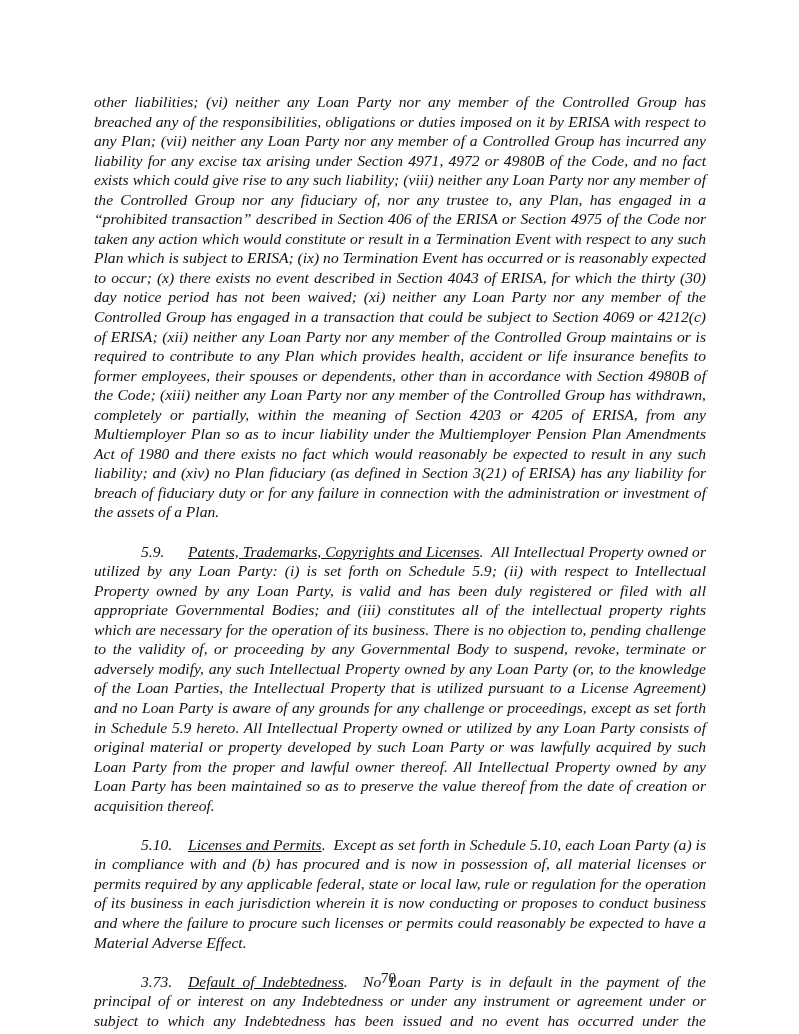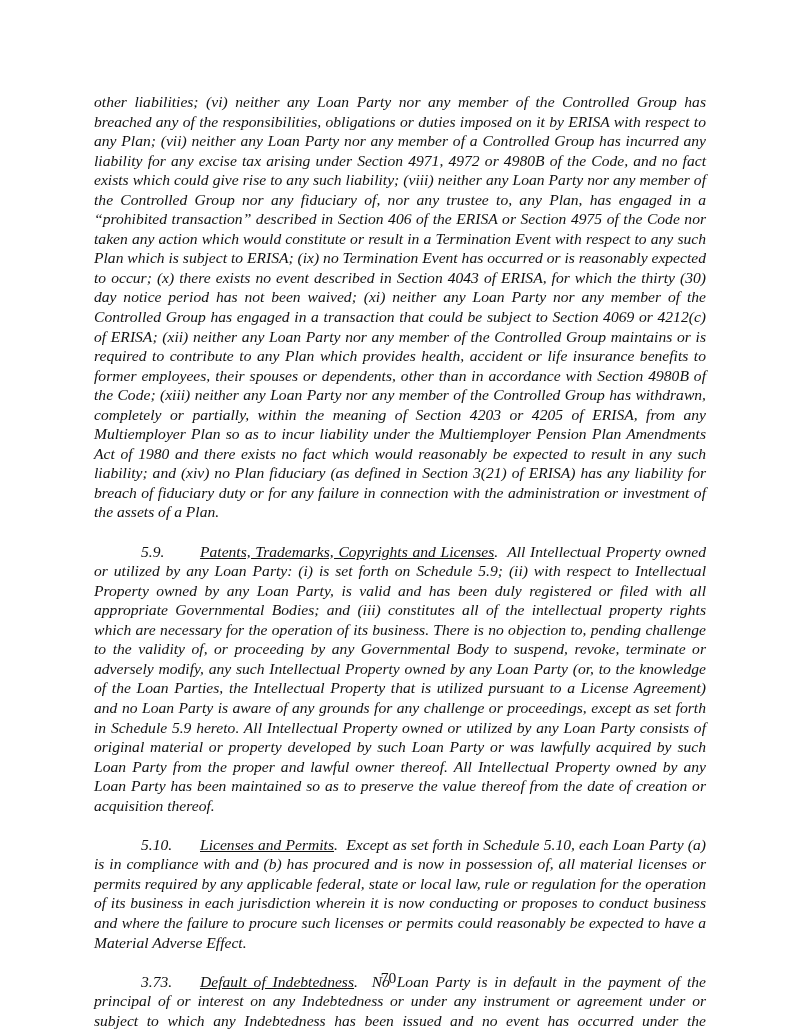--- a/index.html
+++ b/index.html
@@ -11,21 +11,21 @@
       width: 612px;
       font-family: "Liberation Serif", serif;
       font-size: 15.6px;
       line-height: 19.55px;
       color: #111111;
       text-align: justify;
     }
     .para { margin: 0 0 19.55px 0; text-indent: 0; font-style: italic; }
     .para.section { text-indent: 47px; }
     .sec-num { display: inline-block; width: 47px; text-indent: 0; }
-    .sec-title { text-decoration: underline; margin-left: 12px; }
+    .sec-title { text-decoration: underline; }
     .page-number {
       position: absolute;
       left: 0; width: 777px;
       top: 969px;
       text-align: center;
       font-family: "Liberation Serif", serif;
       font-size: 15.6px;
       color: #111111;
     }
   </style>

